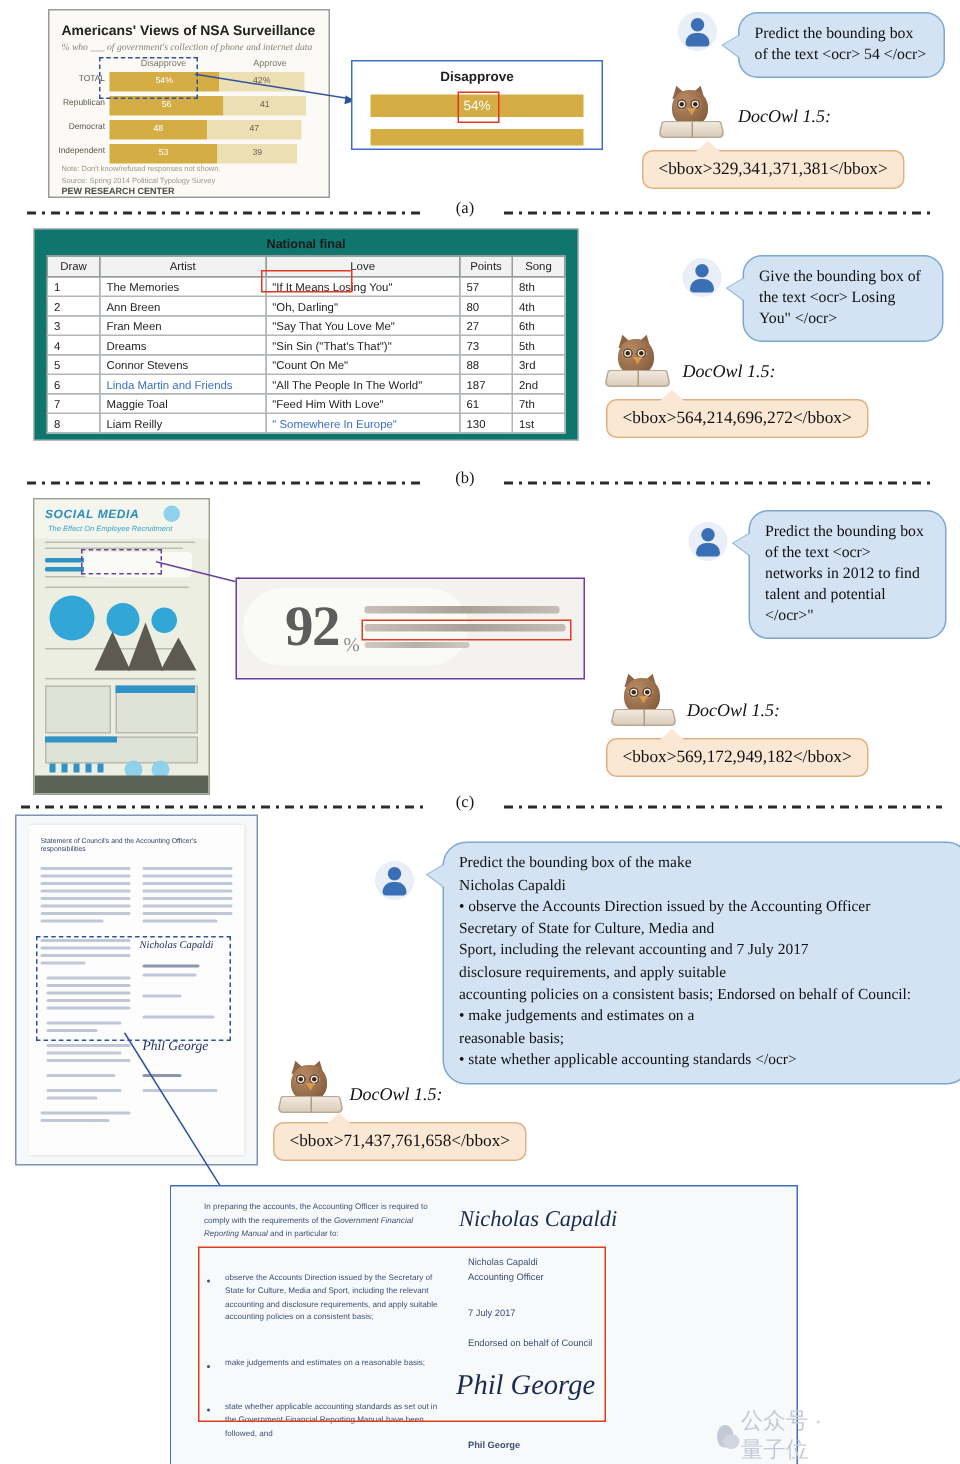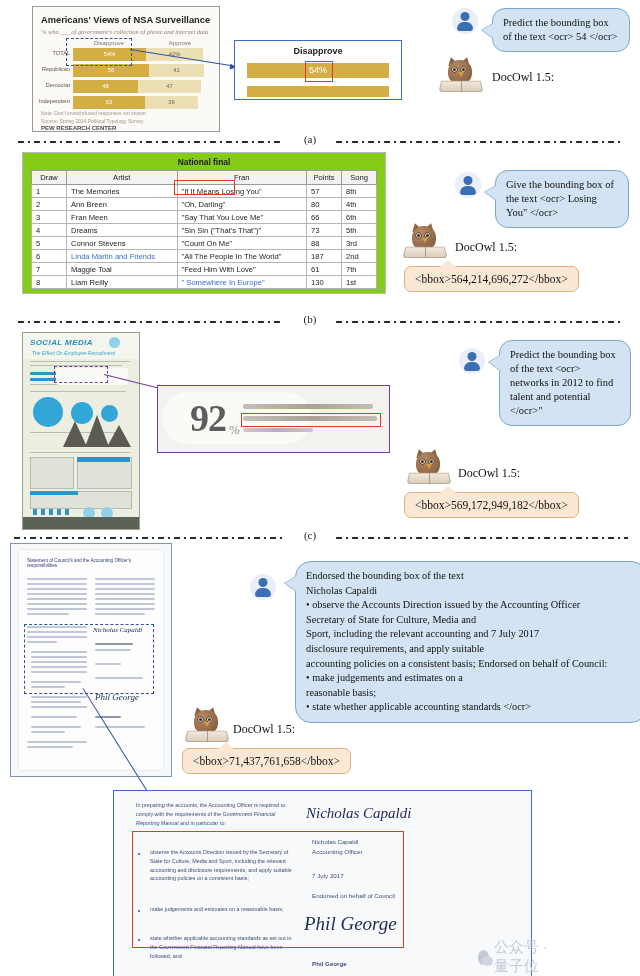--- a/index.html
+++ b/index.html
@@ -58,21 +58,21 @@
     border-radius:7px;padding:6px 10px;
     font-size:11.5px;color:#101010;font-family:"Liberation Serif",serif;
     white-space:nowrap;
   }
   .answer .notch{
     position:absolute;top:-7px;left:34px;width:0;height:0;
     border-left:9px solid transparent;border-right:9px solid transparent;
     border-bottom:8px solid #fbe8d4;
   }
   .docowl-label{
-    position:absolute;font-size:12px;font-family:"Liberation Serif",serif;color:#111;
+    position:absolute;font-size:12px;font-family:"Liberation Serif",serif;color:#111;font-style:italic;
   }
 
   
   .owl{position:absolute;width:42px;height:36px;}
   .owl .book{
     position:absolute;left:0;bottom:0;width:42px;height:12px;
     background:linear-gradient(180deg,#f3ece2 0%,#d9cbb8 100%);
     border-radius:2px 2px 4px 4px;
     transform:perspective(30px) rotateX(18deg);
     box-shadow:inset 0 0 0 1px #b9a894;
@@ -149,21 +149,21 @@
   .callout-bar{position:absolute;background:#d4ad45;}
   .red-box{position:absolute;border:1.6px solid #e03a20;}
   .arrow-line{position:absolute;transform-origin:0 50%;height:0;border-top:1.3px solid #2f52a0;}
   .arrow-head{
     position:absolute;width:0;height:0;
     border-top:3.5px solid transparent;border-bottom:3.5px solid transparent;
     border-left:6px solid #2f52a0;
   }
 
   
-  .tbl-wrap{position:absolute;background:#84cc16;border:1px solid #b9b9b9;}
+  .tbl-wrap{position:absolute;background:#0f766e;border:1px solid #b9b9b9;}
   .tbl-caption{
     position:absolute;width:100%;text-align:center;
     font-family:"Liberation Sans",sans-serif;font-weight:bold;font-size:8.4px;color:#1a1a1a;
   }
   table.natfinal{
     position:absolute;border-collapse:collapse;
     font-family:"Liberation Sans",sans-serif;font-size:7.6px;color:#232323;
   }
   table.natfinal th{
     border:1px solid #9a9a9a;background:#f2f2f2;font-weight:normal;
@@ -331,33 +331,37 @@
   <div class="owl" style="left:440px;top:56px;">
     <div class="earL"></div>
     <div class="earR"></div>
     <div class="bodyo"></div>
     <div class="eyeL"></div>
     <div class="eyeR"></div>
     <div class="beak"></div>
     <div class="book"></div>
   </div>
   <div class="docowl-label" style="left:492px;top:70px;">DocOwl 1.5:</div>
+  <div class="answer" style="left:428px;top:100px;">
+    <div class="notch"></div>
+    <span>&lt;bbox&gt;329,341,371,381&lt;/bbox&gt;</span>
+  </div>
 
   <div class="sep dashdot" style="left:18px;top:141px;width:266px;"></div>
   <div class="panel-label" style="left:290px;top:133px;width:40px;">(a)</div>
   <div class="sep dashdot" style="left:336px;top:141px;width:288px;"></div>
 
   <div class="tbl-wrap" style="left:22px;top:152px;width:362px;height:140px;">
     <div class="tbl-caption" style="left:0;top:4px;">National final</div>
     <table class="natfinal" style="left:8px;top:17px;width:346px;">
       <thead>
         <tr>
           <th>Draw</th>
           <th>Artist</th>
-          <th>Fran</th>
+          <th>Love</th>
           <th>Points</th>
           <th>Song</th>
         </tr>
       </thead>
       <tbody>
         <tr>
           <td class="draw">1</td>
           <td class="artist">The Memories</td>
           <td class="song">"If It Means Losing You"</td>
           <td class="pts">57</td>
@@ -367,21 +371,21 @@
           <td class="draw">2</td>
           <td class="artist">Ann Breen</td>
           <td class="song">"Oh, Darling"</td>
           <td class="pts">80</td>
           <td class="place">4th</td>
         </tr>
         <tr>
           <td class="draw">3</td>
           <td class="artist">Fran Meen</td>
           <td class="song">"Say That You Love Me"</td>
-          <td class="pts">66</td>
+          <td class="pts">27</td>
           <td class="place">6th</td>
         </tr>
         <tr>
           <td class="draw">4</td>
           <td class="artist">Dreams</td>
           <td class="song">"Sin Sin ("That's That")"</td>
           <td class="pts">73</td>
           <td class="place">5th</td>
         </tr>
         <tr>
@@ -586,21 +590,21 @@
   </div>
 
   <div class="arrow-line" style="left:83px;top:688px;width:130px;transform:rotate(58deg);"></div>
 
   <div class="user-icon" style="left:250px;top:574px;">
     <div class="head"></div>
     <div class="body"></div>
   </div>
   <div class="bubble big" style="left:295px;top:561px;width:330px;">
     <div class="tail"></div>
-    <div>Endorsed the bounding box of the text</div>
+    <div>Predict the bounding box of the make</div>
     <div>Nicholas Capaldi</div>
     <div>• observe the Accounts Direction issued by the Accounting Officer</div>
     <div>Secretary of State for Culture, Media and</div>
     <div>Sport, including the relevant accounting and 7 July 2017</div>
     <div>disclosure requirements, and apply suitable</div>
     <div>accounting policies on a consistent basis; Endorsed on behalf of Council:</div>
     <div>• make judgements and estimates on a</div>
     <div>reasonable basis;</div>
     <div>• state whether applicable accounting standards &lt;/ocr&gt;</div>
   </div>

